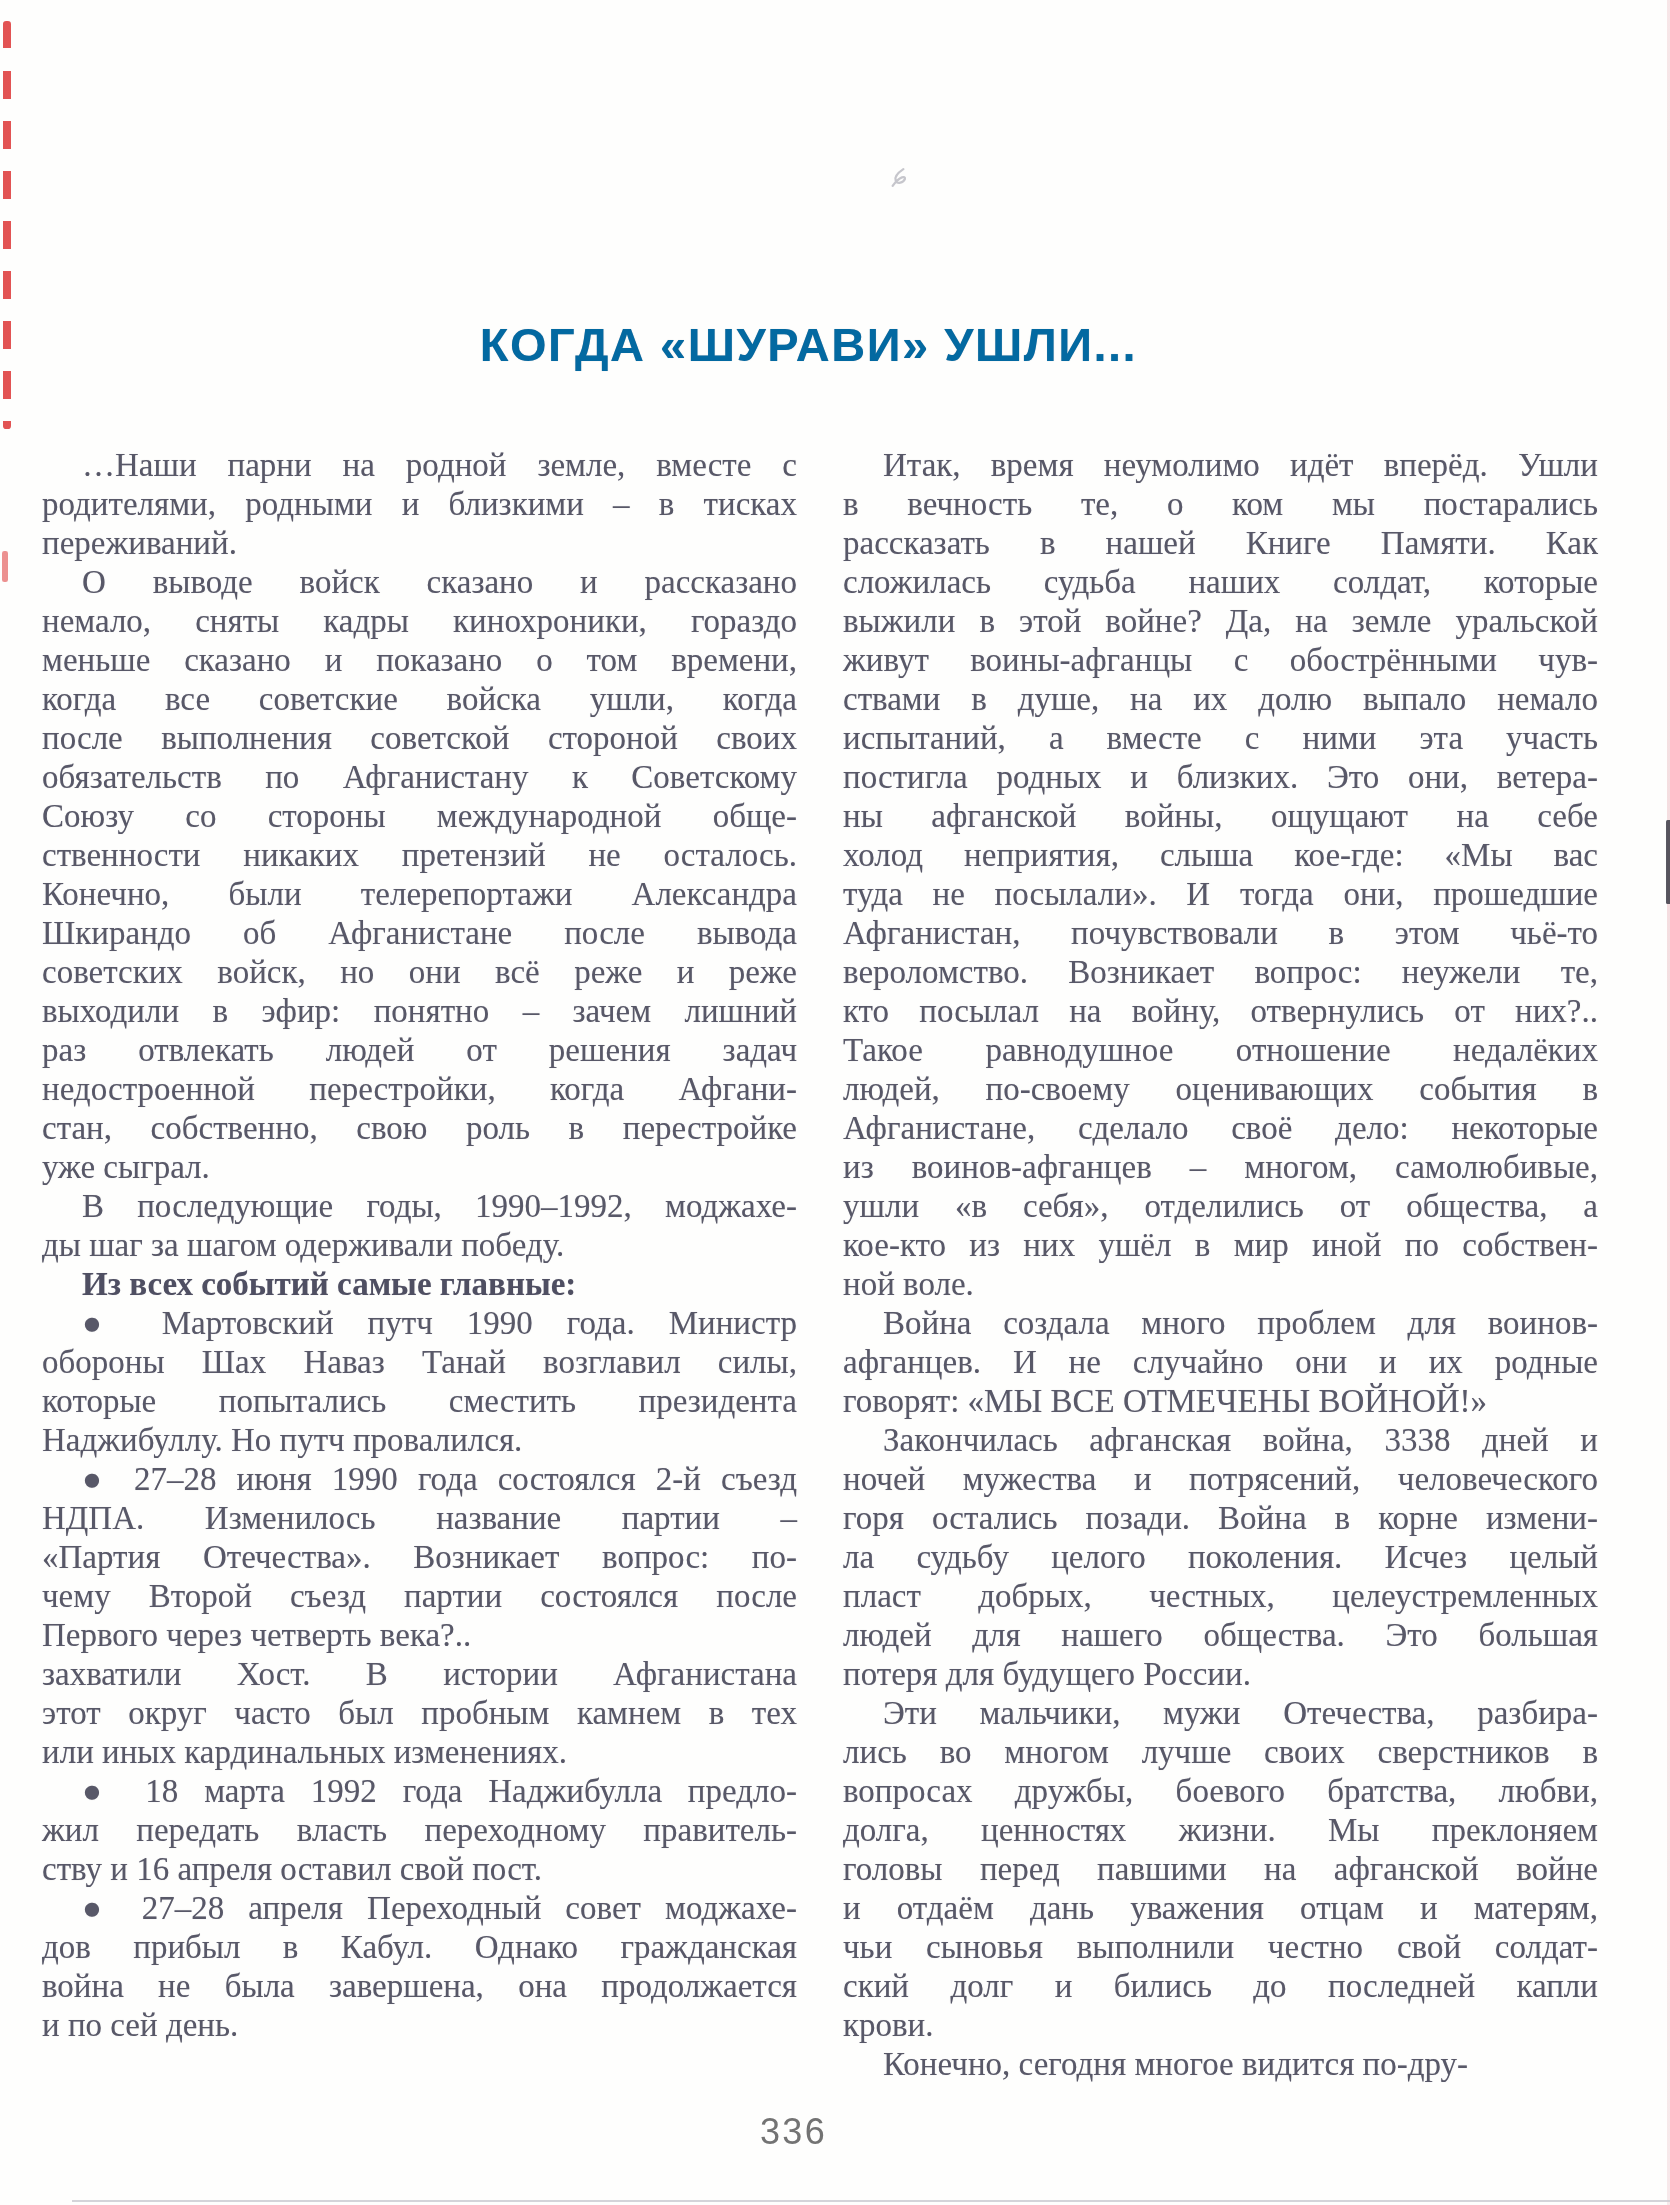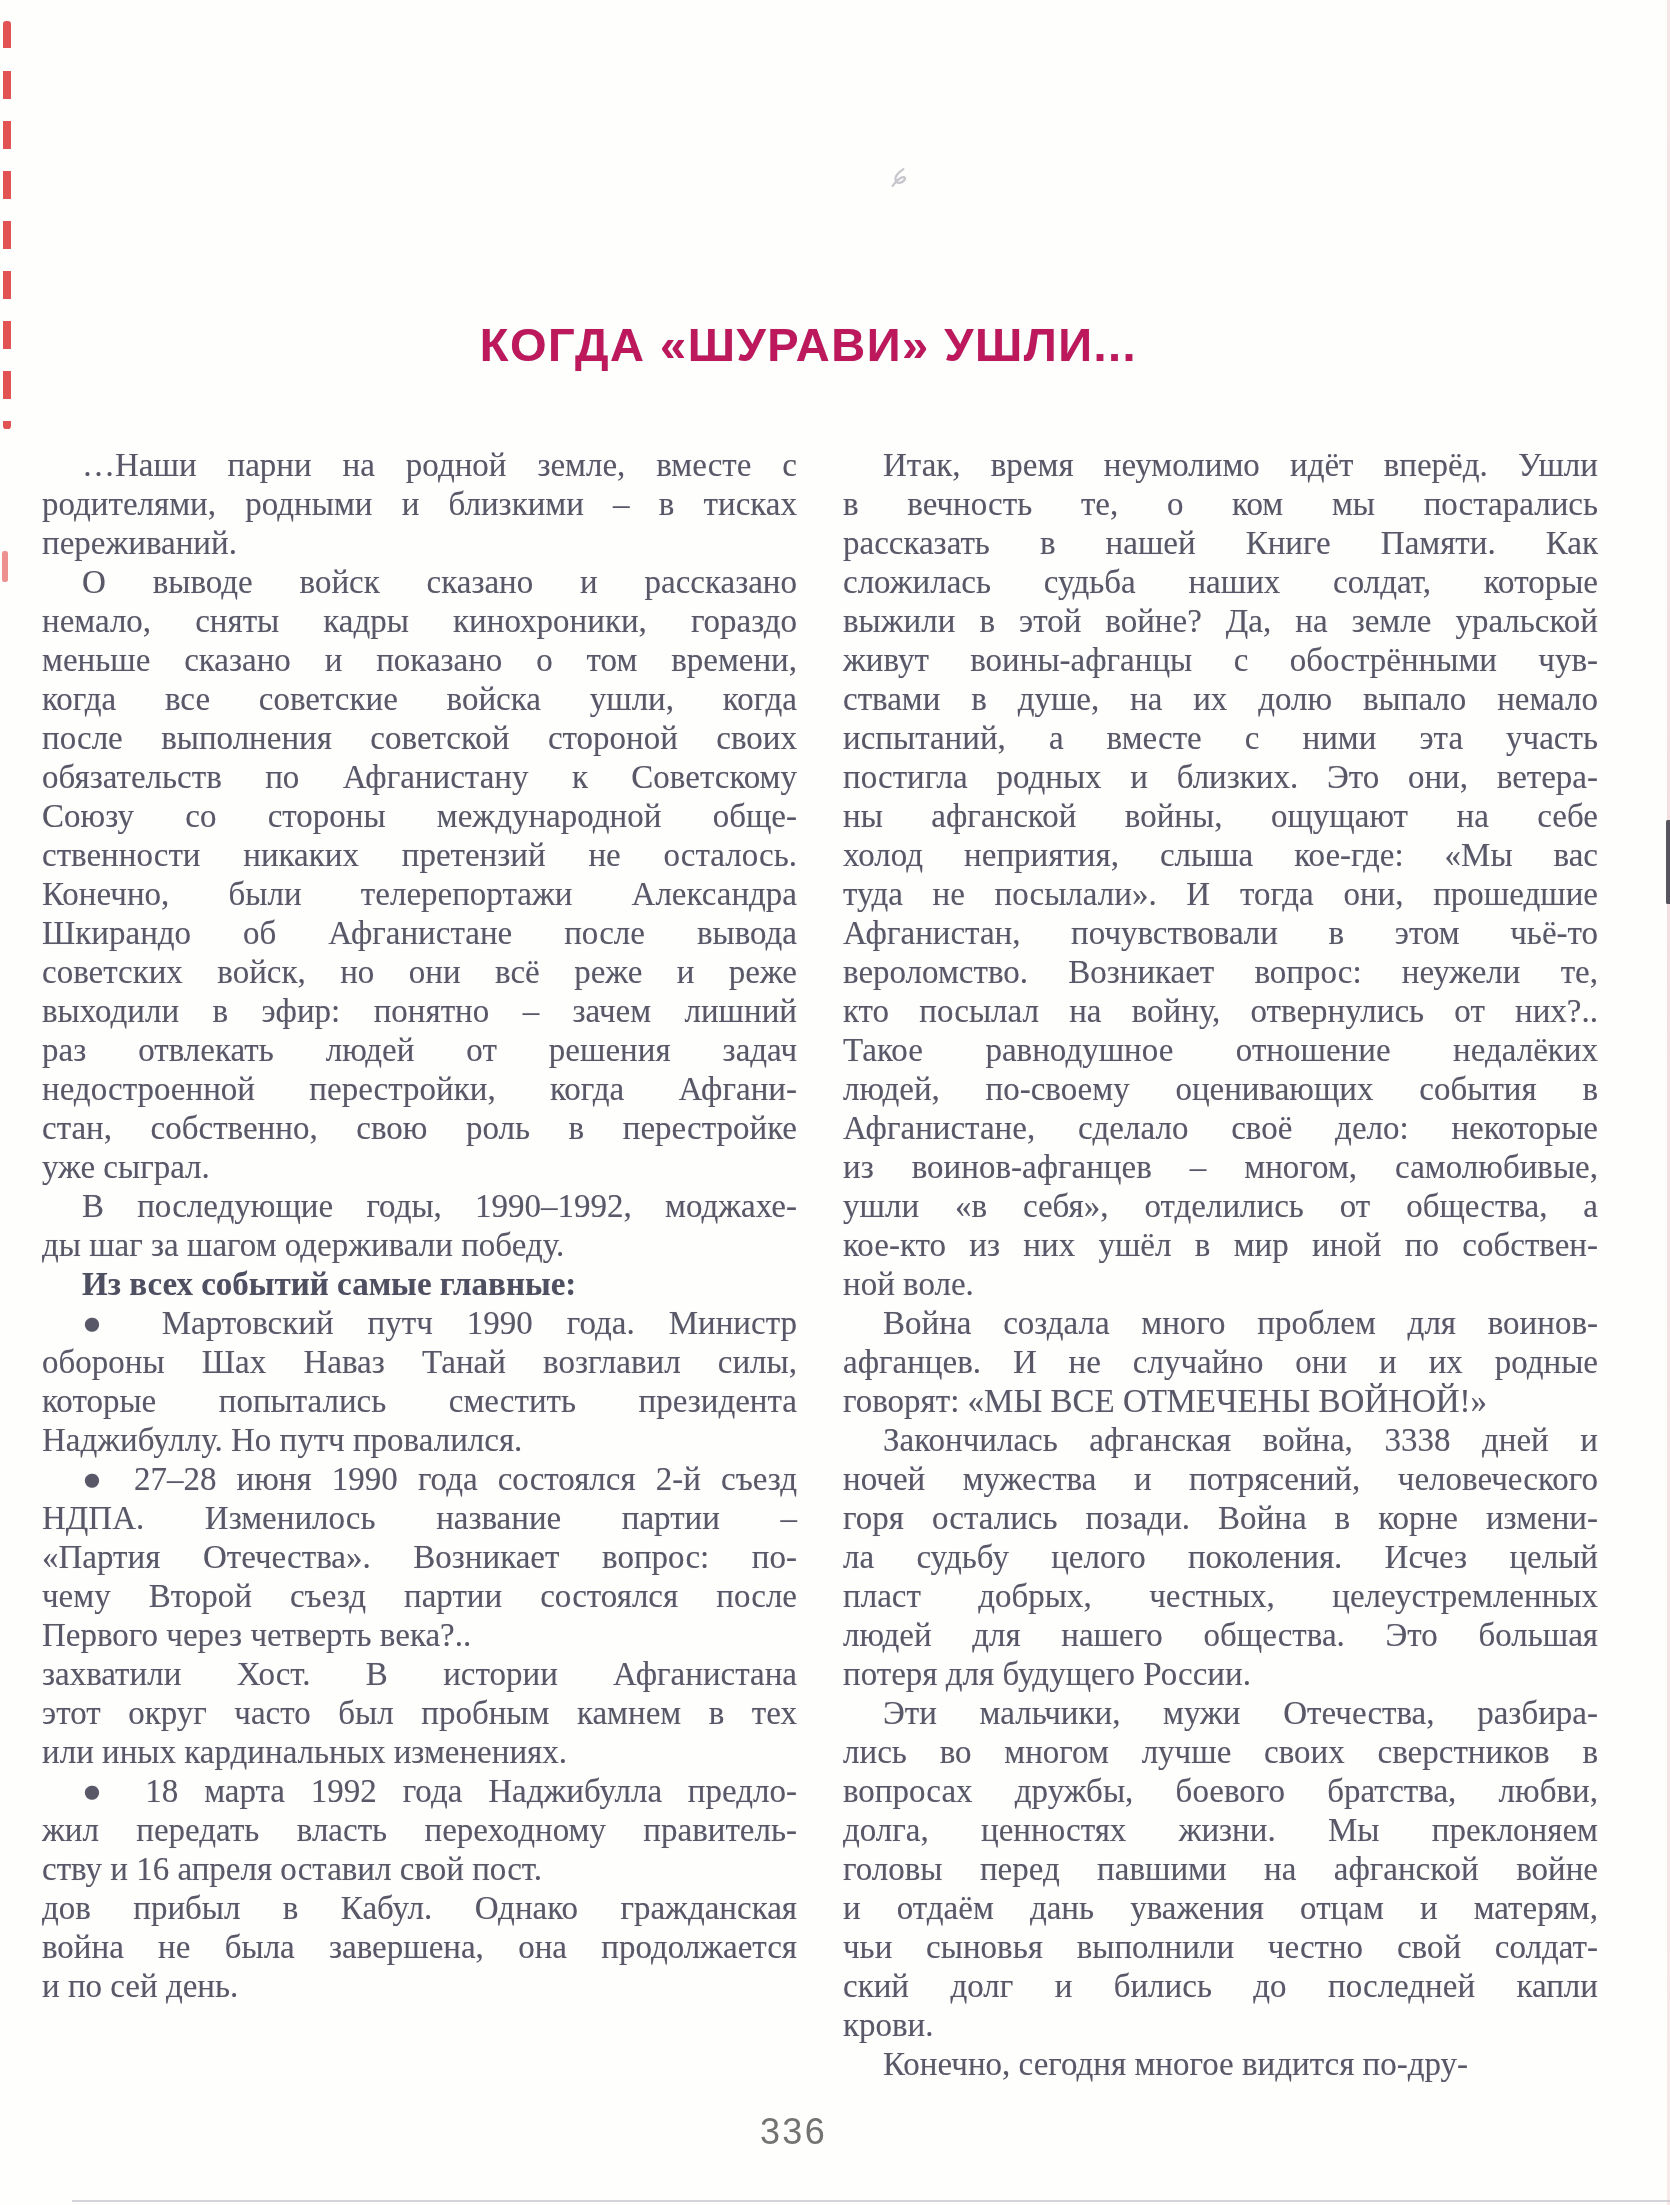--- a/index.html
+++ b/index.html
@@ -23,21 +23,21 @@
     position:absolute;left:1.5px;top:551px;width:6.1px;height:30.5px;
     background:rgba(221,54,54,.55);border-radius:2.3px;
   }
   .artifact{position:absolute;left:885px;top:166px;opacity:.55;}
   .title{
     position:absolute;top:317px;left:0;width:1617px;margin:0;
     text-align:center;
     font-family:"Liberation Sans", sans-serif;
     font-weight:700;
     font-size:47px;letter-spacing:1.5px;
-    color:#be185d;
+    color:#0369a1;
     text-shadow:0 0 0.8px rgba(74,74,94,.4);
   }
   .cols{
     position:absolute;top:446px;left:42px;width:1556px;
     display:flex;gap:46px;
   }
   .col{width:755px;flex:0 0 755px;}
   .line{
     font-size:33px;line-height:39px;
     color:#585868;
@@ -130,20 +130,21 @@
           <div class="line">захватили Хост. В истории Афганистана</div>
           <div class="line">этот округ часто был пробным камнем в тех</div>
           <div class="line last">или иных кардинальных изменениях.</div>
         </div>
         <div class="para bullet">
           <div class="line first">● 18 марта 1992 года Наджибулла предло-</div>
           <div class="line">жил передать власть переходному правитель-</div>
           <div class="line last">ству и 16 апреля оставил свой пост.</div>
         </div>
         <div class="para bullet">
+          <div class="line first">● 27–28 апреля Переходный совет моджахе-</div>
           <div class="line">дов прибыл в Кабул. Однако гражданская</div>
           <div class="line">война не была завершена, она продолжается</div>
           <div class="line last">и по сей день.</div>
         </div>
       </div>
     <div class="col" id="col-right">
         <div class="para normal">
           <div class="line first">Итак, время неумолимо идёт вперёд. Ушли</div>
           <div class="line">в вечность те, о ком мы постарались</div>
           <div class="line">рассказать в нашей Книге Памяти. Как</div>

